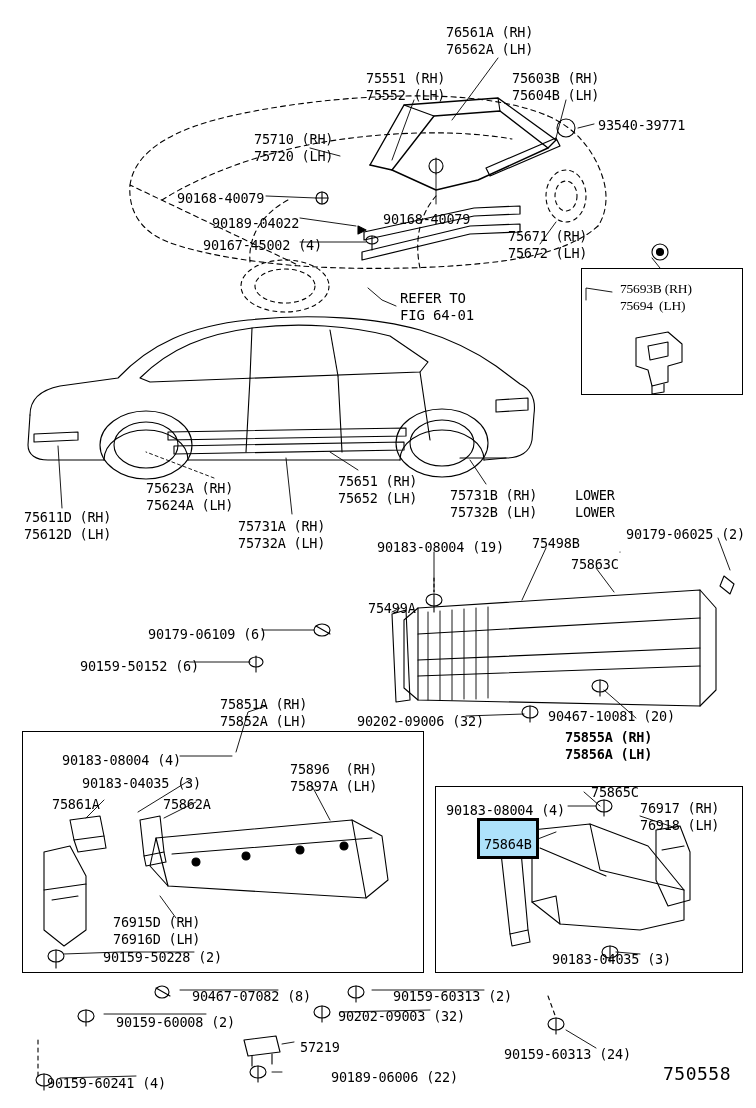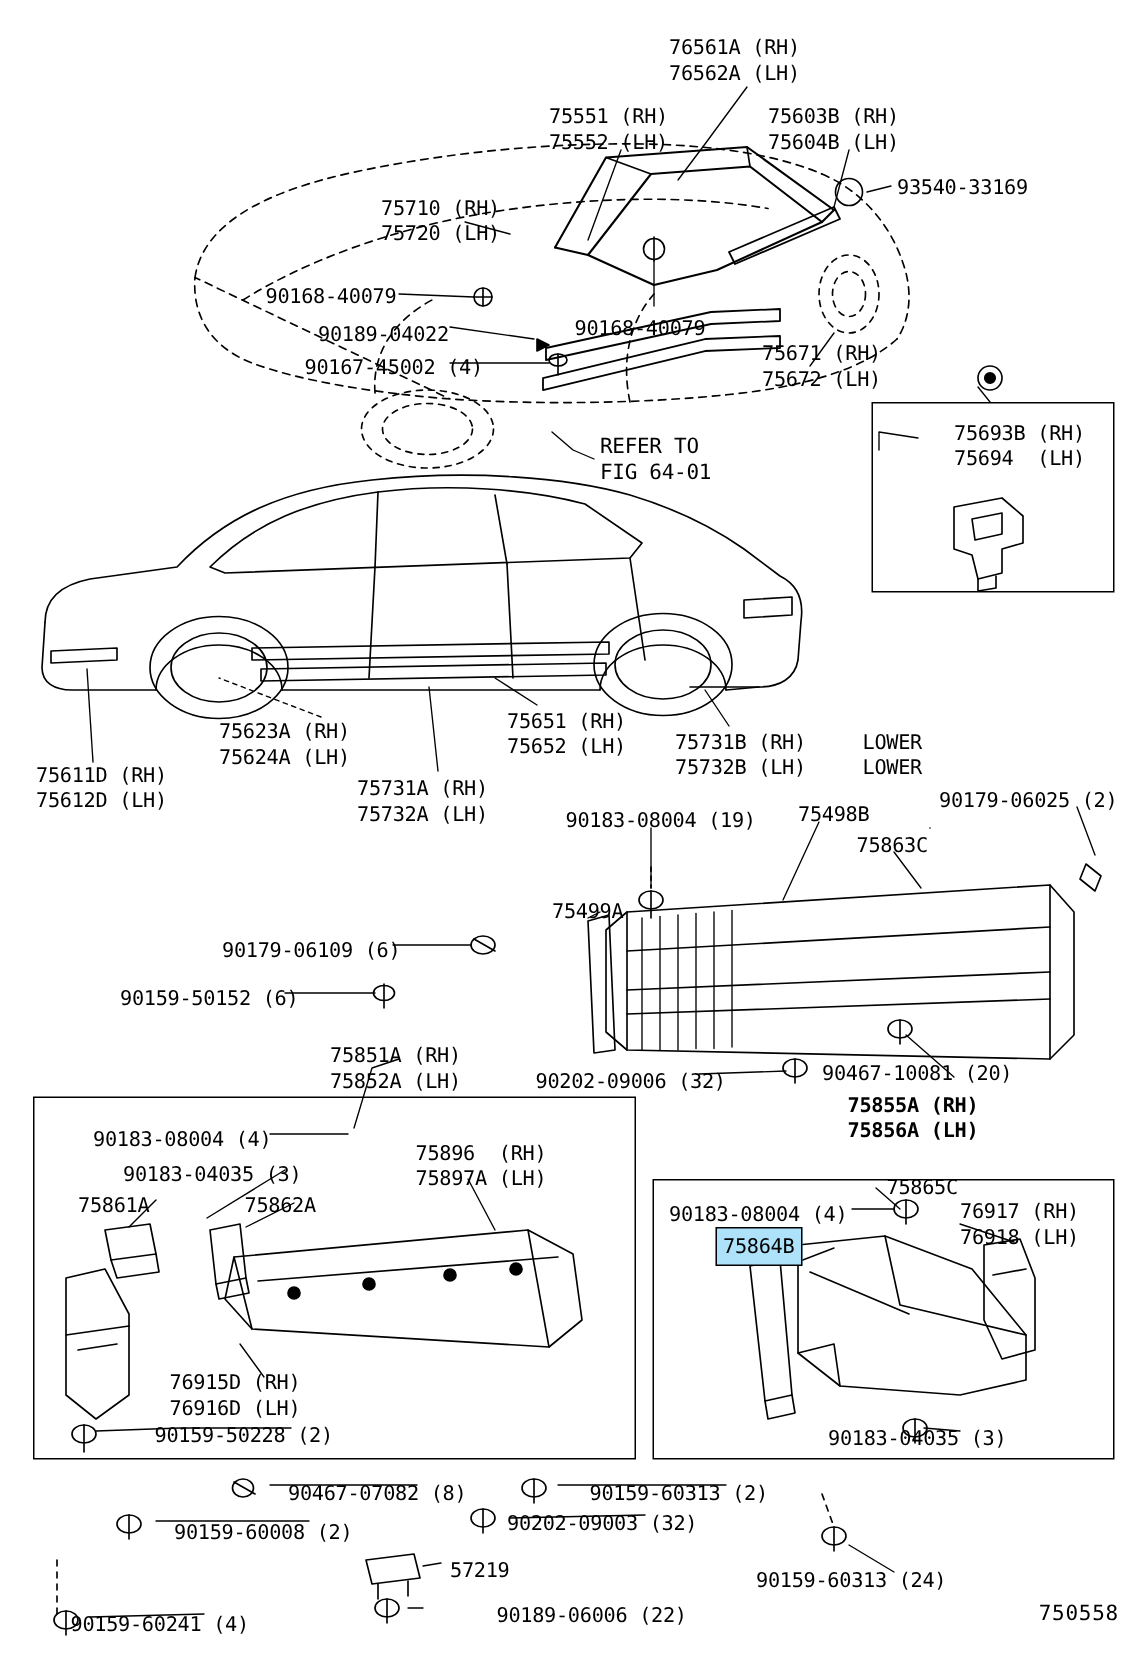--- a/index.html
+++ b/index.html
@@ -22,41 +22,41 @@
     line-height: 16.5px;
     color: #000000;
     white-space: pre;
     letter-spacing: -0.2px;
   }
   .lbl.big {
     font-size: 14px;
   }
   .highlight {
     background: #aee2fb;
-    border: 1px solid #000000;
-    padding: 4px 4px 3px 4px;
+    border: 3px solid #000000;
+    padding: 15px 4px 3px 4px;
   }
   .box {
     position: absolute;
     border: 1.5px solid #000000;
     background: transparent;
   }
   svg.overlay {
     position: absolute;
     left: 0;
     top: 0;
     width: 756px;
     height: 1108px;
     pointer-events: none;
   }
   .footer {
     position: absolute;
-    right: 10px;
+    right: 25px;
     bottom: 8px;
-    font-size: 14px;
+    font-size: 18px;
     font-family: "DejaVu Sans Mono", monospace;
     letter-spacing: 0.5px;
   }
 </style>
 </head>
 <body>
 
 <div id="page">
 
   <svg class="overlay" viewBox="0 0 756 1108">
@@ -275,30 +275,30 @@
   <div class="box" style="left:581px; top:268px; width:160px; height:125px;"></div>
   <div class="box" style="left:22px; top:731px; width:400px; height:240px;"></div>
   <div class="box" style="left:435px; top:786px; width:306px; height:185px;"></div>
 
   <div class="lbl" style="left:446px; top:24px;">76561A (RH)
 76562A (LH)</div>
   <div class="lbl" style="left:366px; top:70px;">75551 (RH)
 75552 (LH)</div>
   <div class="lbl" style="left:512px; top:70px;">75603B (RH)
 75604B (LH)</div>
-  <div class="lbl" style="left:598px; top:117px;">93540-33169</div>
+  <div class="lbl" style="left:598px; top:117px;">93540-39771</div>
   <div class="lbl" style="left:254px; top:131px;">75710 (RH)
 75720 (LH)</div>
   <div class="lbl" style="left:177px; top:190px;">90168-40079</div>
   <div class="lbl" style="left:212px; top:215px;">90189-04022</div>
   <div class="lbl" style="left:383px; top:211px;">90168-40079</div>
   <div class="lbl" style="left:203px; top:237px;">90167-45002 (4)</div>
   <div class="lbl" style="left:508px; top:228px;">75671 (RH)
 75672 (LH)</div>
-  <div class="lbl" style="left:636px; top:281px;">75693B (RH)
+  <div class="lbl" style="left:620px; top:281px;font-family:Liberation Serif, serif;">75693B (RH)
 75694  (LH)</div>
   <div class="lbl big" style="left:400px; top:290px;">REFER TO
 FIG 64-01</div>
   <div class="lbl" style="left:146px; top:480px;">75623A (RH)
 75624A (LH)</div>
   <div class="lbl" style="left:338px; top:473px;">75651 (RH)
 75652 (LH)</div>
   <div class="lbl" style="left:450px; top:487px;">75731B (RH)
 75732B (LH)</div>
   <div class="lbl" style="left:575px; top:487px;">LOWER
@@ -315,21 +315,21 @@
   <div class="lbl" style="left:148px; top:626px;">90179-06109 (6)</div>
   <div class="lbl" style="left:80px; top:658px;">90159-50152 (6)</div>
   <div class="lbl" style="left:186px; top:696px;margin-left:34px;">75851A (RH)
 75852A (LH)</div>
   <div class="lbl" style="left:357px; top:713px;">90202-09006 (32)</div>
   <div class="lbl" style="left:548px; top:708px;">90467-10081 (20)</div>
   <div class="lbl" style="left:565px; top:729px;font-weight:bold;">75855A (RH)
 75856A (LH)</div>
   <div class="lbl" style="left:62px; top:752px;">90183-08004 (4)</div>
   <div class="lbl" style="left:82px; top:775px;">90183-04035 (3)</div>
-  <div class="lbl" style="left:277px; top:761px;">75896  (RH)
+  <div class="lbl" style="left:290px; top:761px;">75896  (RH)
 75897A (LH)</div>
   <div class="lbl" style="left:52px; top:796px;">75861A</div>
   <div class="lbl" style="left:163px; top:796px;">75862A</div>
   <div class="lbl" style="left:591px; top:784px;">75865C</div>
   <div class="lbl" style="left:446px; top:802px;">90183-08004 (4)</div>
   <div class="lbl" style="left:640px; top:800px;">76917 (RH)
 76918 (LH)</div>
   <div class="lbl" style="left:113px; top:914px;">76915D (RH)
 76916D (LH)</div>
   <div class="lbl" style="left:103px; top:949px;">90159-50228 (2)</div>

